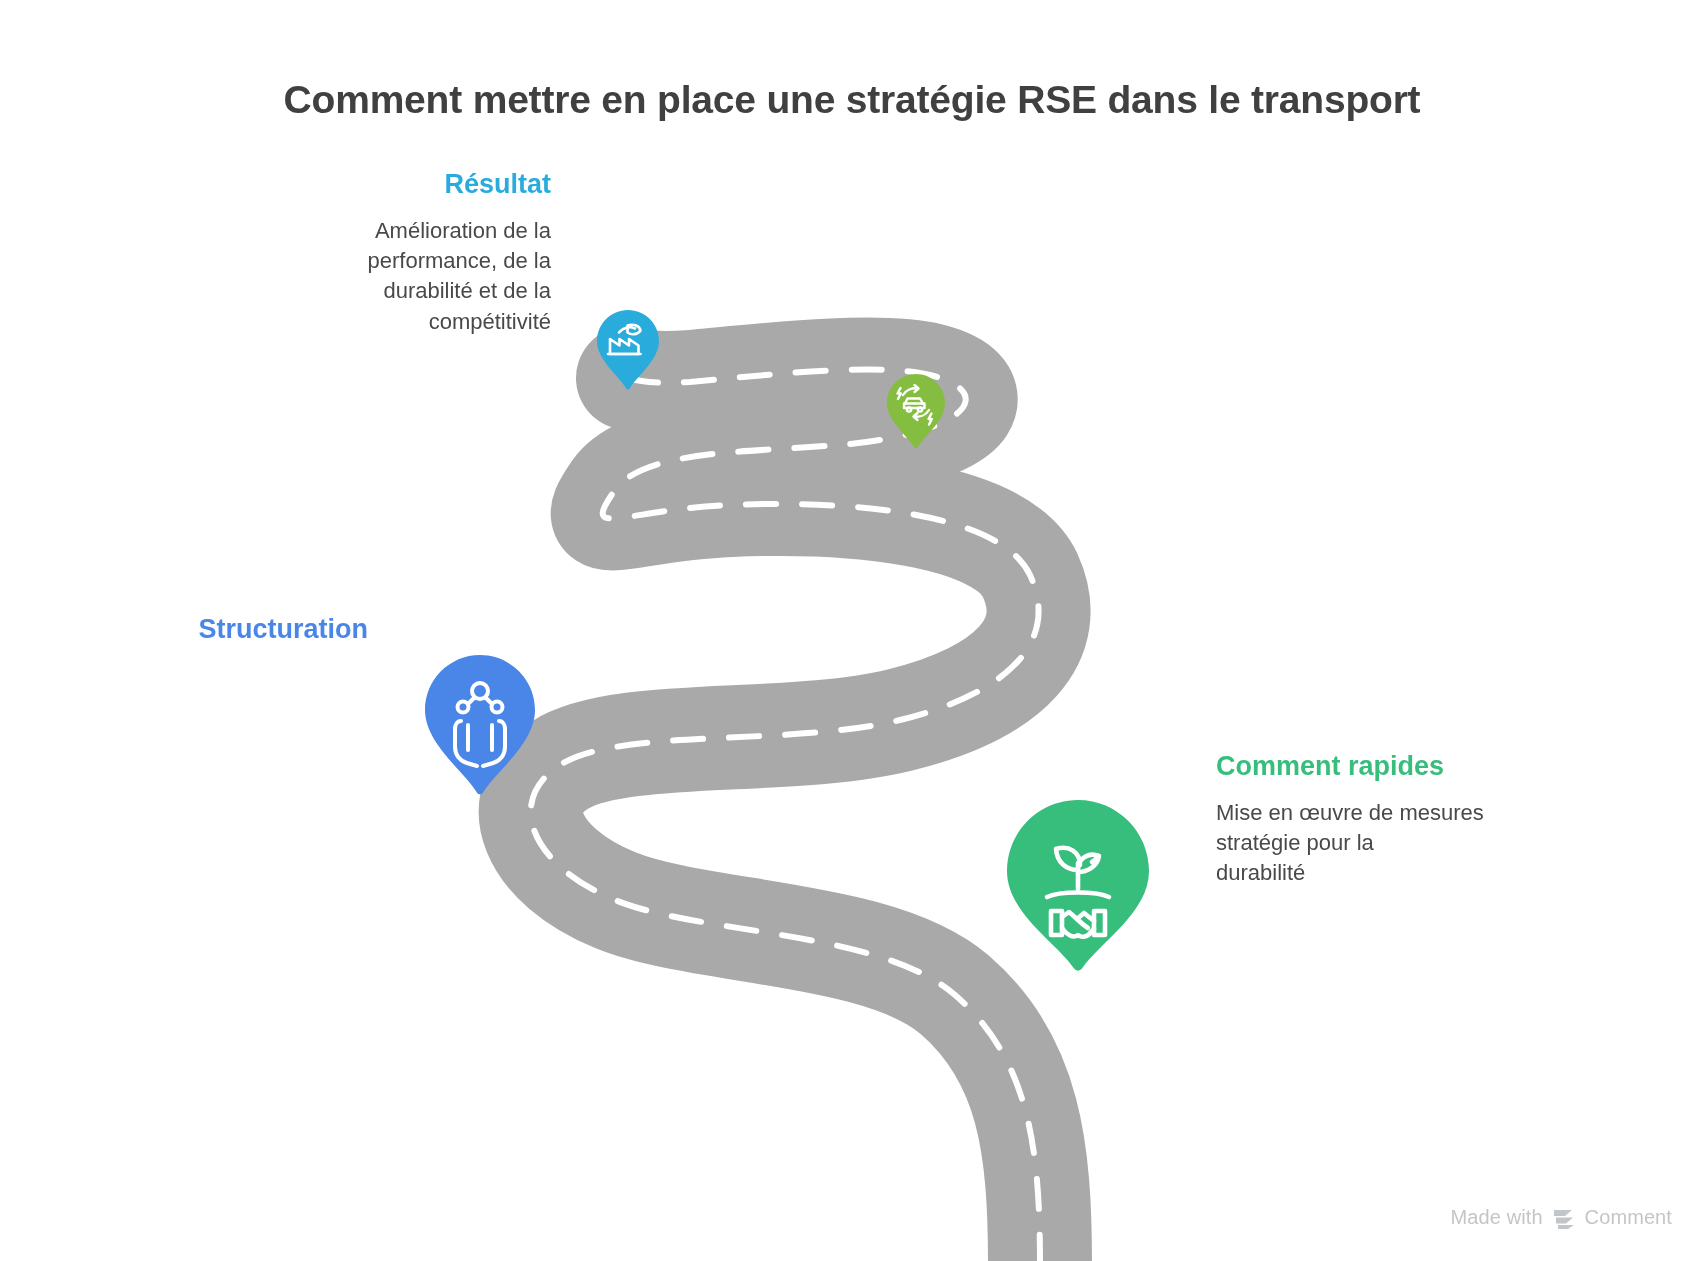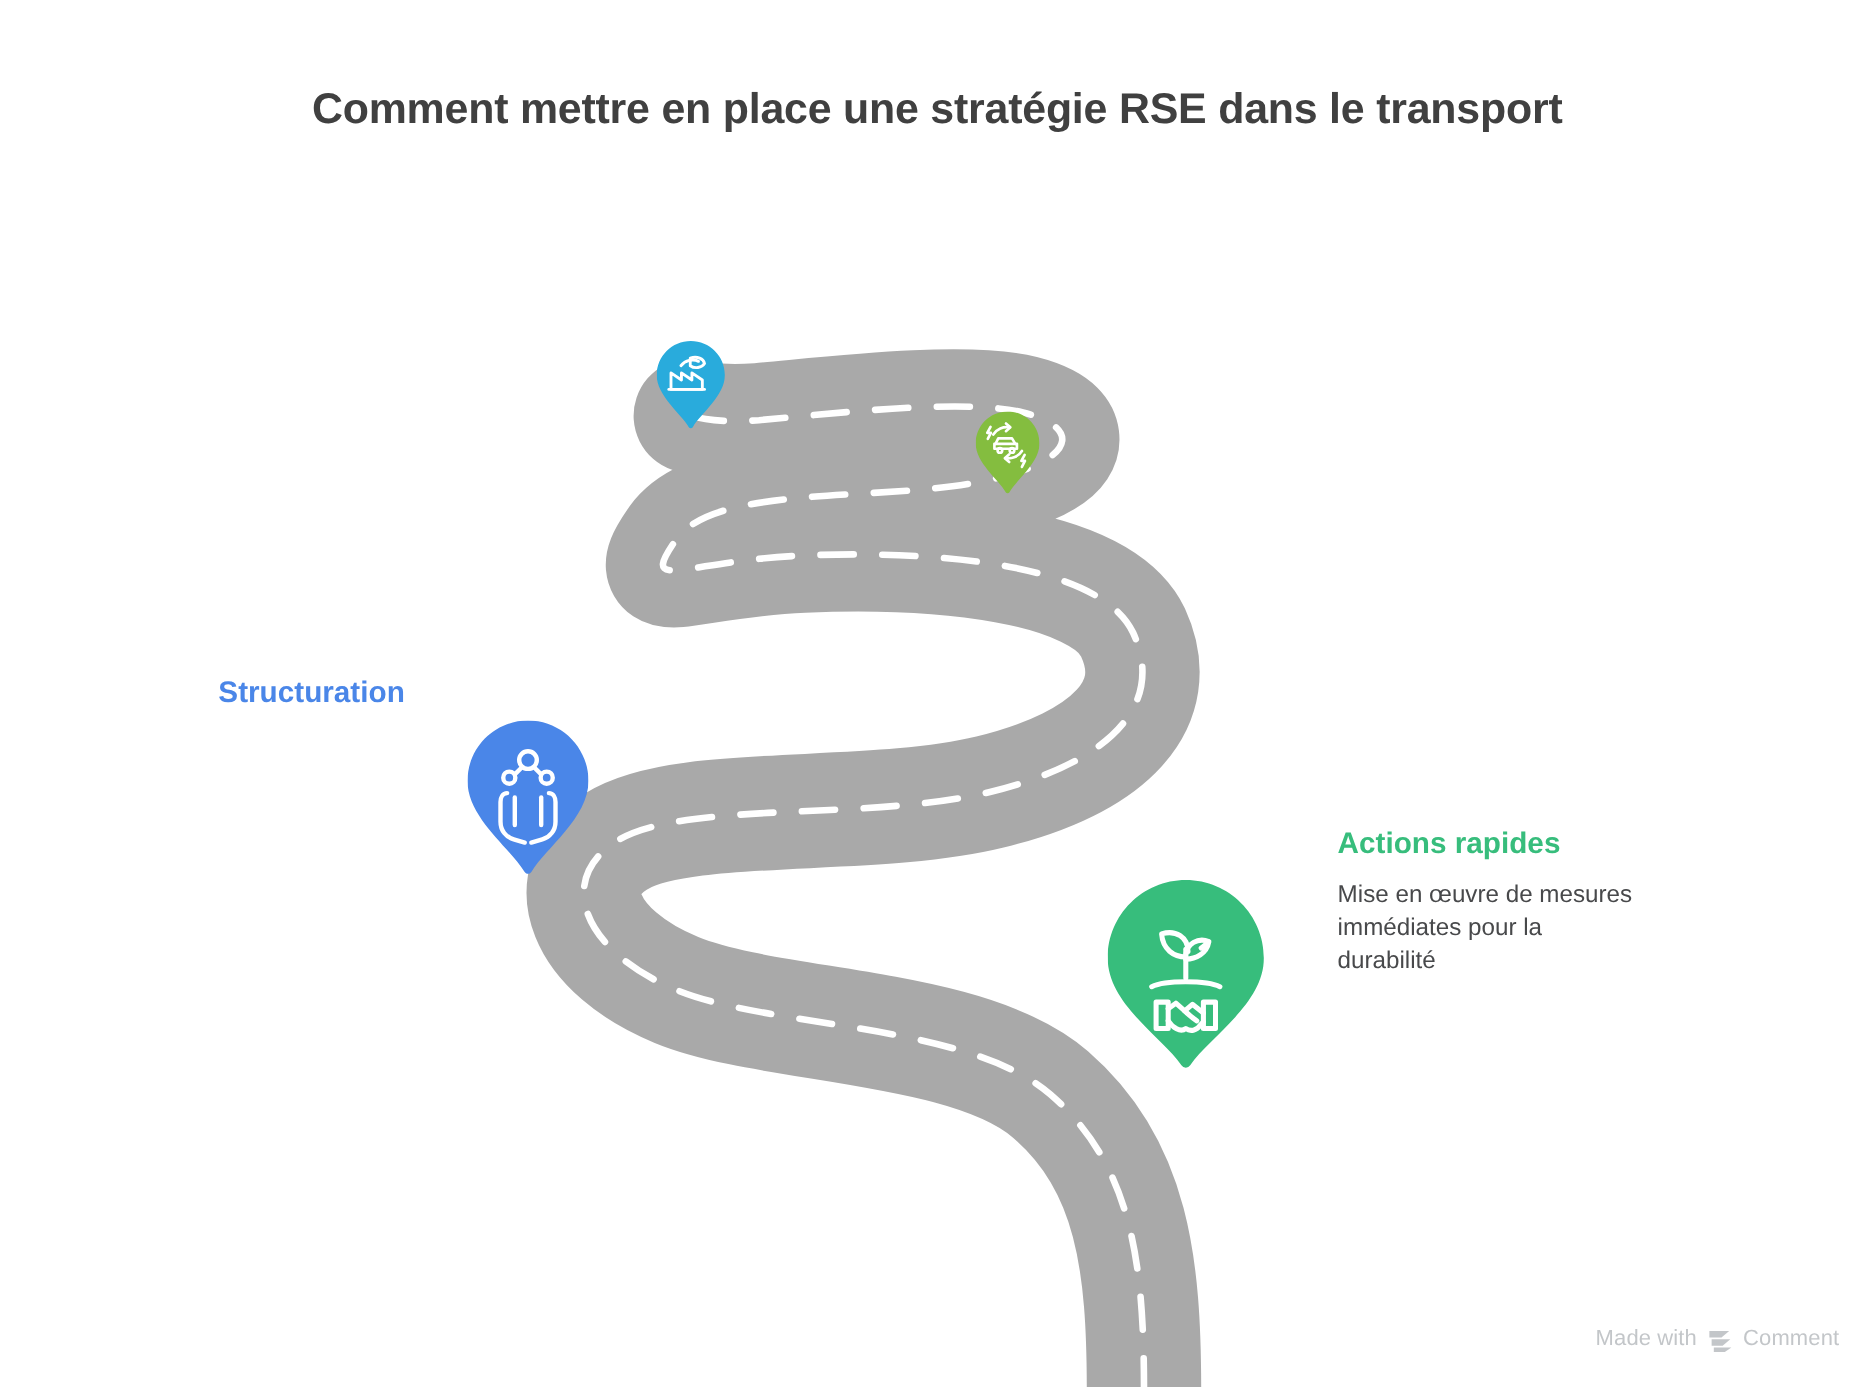--- a/index.html
+++ b/index.html
@@ -115,30 +115,37 @@
                C 975 424, 990 390, 930 375
                C 875 361, 740 378, 690 382
                C 660 384, 640 382, 628 378"></path>
     </defs>
 
     <use href="#roadpath" fill="none" stroke="#a9a9a9" stroke-width="104" stroke-linecap="round" stroke-linejoin="round"></use>
 
     <use href="#roadpath" fill="none" stroke="#ffffff" stroke-width="6" stroke-linecap="round" stroke-dasharray="30 26"></use>
   </svg>
 
+  <div class="step-block align-right" id="block-resultat">
+    <div class="step-heading" style="color:#29abdc">Résultat</div>
+    <div class="step-desc">Amélioration de la
+performance, de la
+durabilité et de la
+compétitivité</div>
+  </div>
 
 
   <div class="step-block align-right" id="block-structuration">
     <div class="step-heading" style="color:#4a86e8">Structuration</div>
   </div>
 
   <div class="step-block align-left" id="block-actions">
-    <div class="step-heading" style="color:#37bd7c">Actions rapides</div>
+    <div class="step-heading" style="color:#37bd7c">Comment rapides</div>
     <div class="step-desc">Mise en œuvre de mesures
-immédiates pour la
+stratégie pour la
 durabilité</div>
   </div>
 
   <div class="marker" style="left:628px; top:310px;">
     <div class="marker-shape">
       <svg width="62" height="80" viewBox="0 0 62 80" xmlns="http://www.w3.org/2000/svg">
         <path d="M31 0 C13.9 0 0 13.9 0 31 C0 50 22 66 29.2 78.4 A2.1 2.1 0 0 0 32.8 78.4 C40 66 62 50 62 31 C62 13.9 48.1 0 31 0 Z" fill="#29abdc"></path>
         <g fill="none" stroke="#ffffff" stroke-width="2.6" stroke-linejoin="round" stroke-linecap="round">
           <path d="M13 44 L13 29 L22.5 35.5 L22.5 29 L32 35.5 L32 29 L41.5 35.5 L41.5 44 Z"></path>
           <path d="M11 44 L43.5 44"></path>

